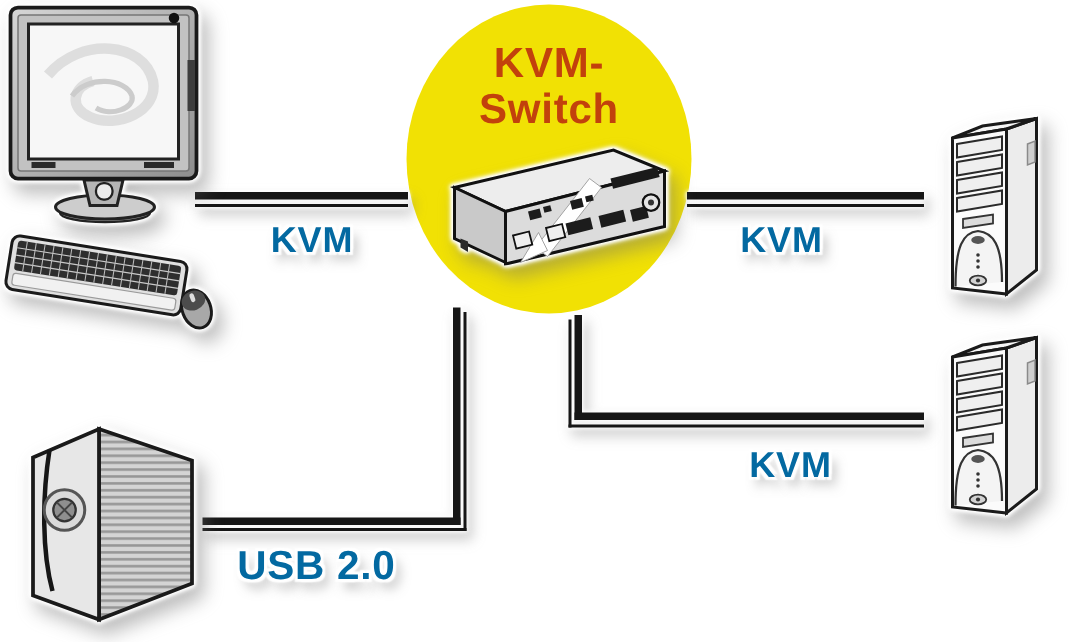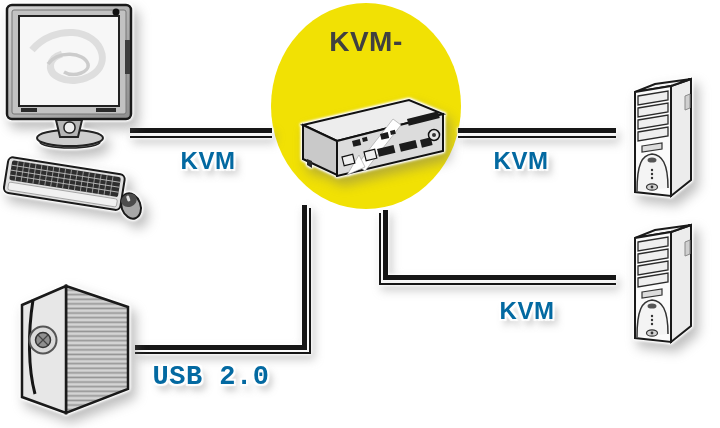--- a/index.html
+++ b/index.html
@@ -29,24 +29,24 @@
   .bar-thin{height:2px;background:#161616;margin-top:3px;}
   .lshape{position:absolute;box-sizing:border-box;}
   
   .lbl{
     position:absolute;color:#0369a1;font-weight:700;text-align:center;
     font-size:24px;letter-spacing:.5px;
     text-shadow:0 0 3px #fff,0 0 3px #fff,0 0 5px #fff,
       -2px -2px 1px #fff,2px -2px 1px #fff,-2px 2px 1px #fff,2px 2px 1px #fff,
       4px 6px 7px rgba(110,110,110,.5);
   }
-  #lbl-usb{font-size:27px;font-family:Liberation Mono, monospace;}
+  #lbl-usb{font-size:27px;}
   #hub-title{
     position:absolute;left:271px;top:26px;width:190px;text-align:center;
-    color:#404040;font-weight:700;font-size:28px;line-height:31px;letter-spacing:.5px;
+    color:#c2410c;font-weight:700;font-size:28px;line-height:31px;letter-spacing:.5px;
   }
 </style>
 </head>
 <body>
 
 <div id="canvas">
 
   <div id="hub-circle" class="abs"></div>
 
   <div class="cable" style="left:130px;top:128px;width:142px;">
@@ -64,20 +64,21 @@
     <div class="lshape" style="left:383px;top:210px;width:233px;height:70px;border-left:5px solid #161616;border-bottom:5px solid #161616;"></div>
   </div>
 
   <div class="cable" style="left:0;top:0;">
     <div class="lshape" style="left:135px;top:208px;width:176px;height:146px;border-right:2px solid #161616;border-bottom:2px solid #161616;"></div>
     <div class="lshape" style="left:135px;top:205px;width:172px;height:145px;border-right:5px solid #161616;border-bottom:5px solid #161616;"></div>
   </div>
 
   <div id="hub-title">
     <div>KVM-</div>
+    <div>Switch</div>
   </div>
 
   <div class="sticker" style="left:297px;top:93px;width:152px;height:84px;">
     <svg width="152" height="84" viewBox="0 0 152 84">
       <polygon points="6,32 112,7 146,21 40,48" fill="#ededed" stroke="#111" stroke-width="2"></polygon>
       <polygon points="6,32 40,48 40,82 6,66" fill="#c9c9c9" stroke="#111" stroke-width="2"></polygon>
       <polygon points="40,48 146,21 146,58 40,83" fill="#dcdcdc" stroke="#111" stroke-width="2"></polygon>
       <polygon points="10,66 15,68 15,75 10,72" fill="#2a2a2a"></polygon>
 
       <polygon points="60,72 96,26 104,32 68,78" fill="#ffffff" stroke="#9a9a9a" stroke-width="0.6"></polygon>

